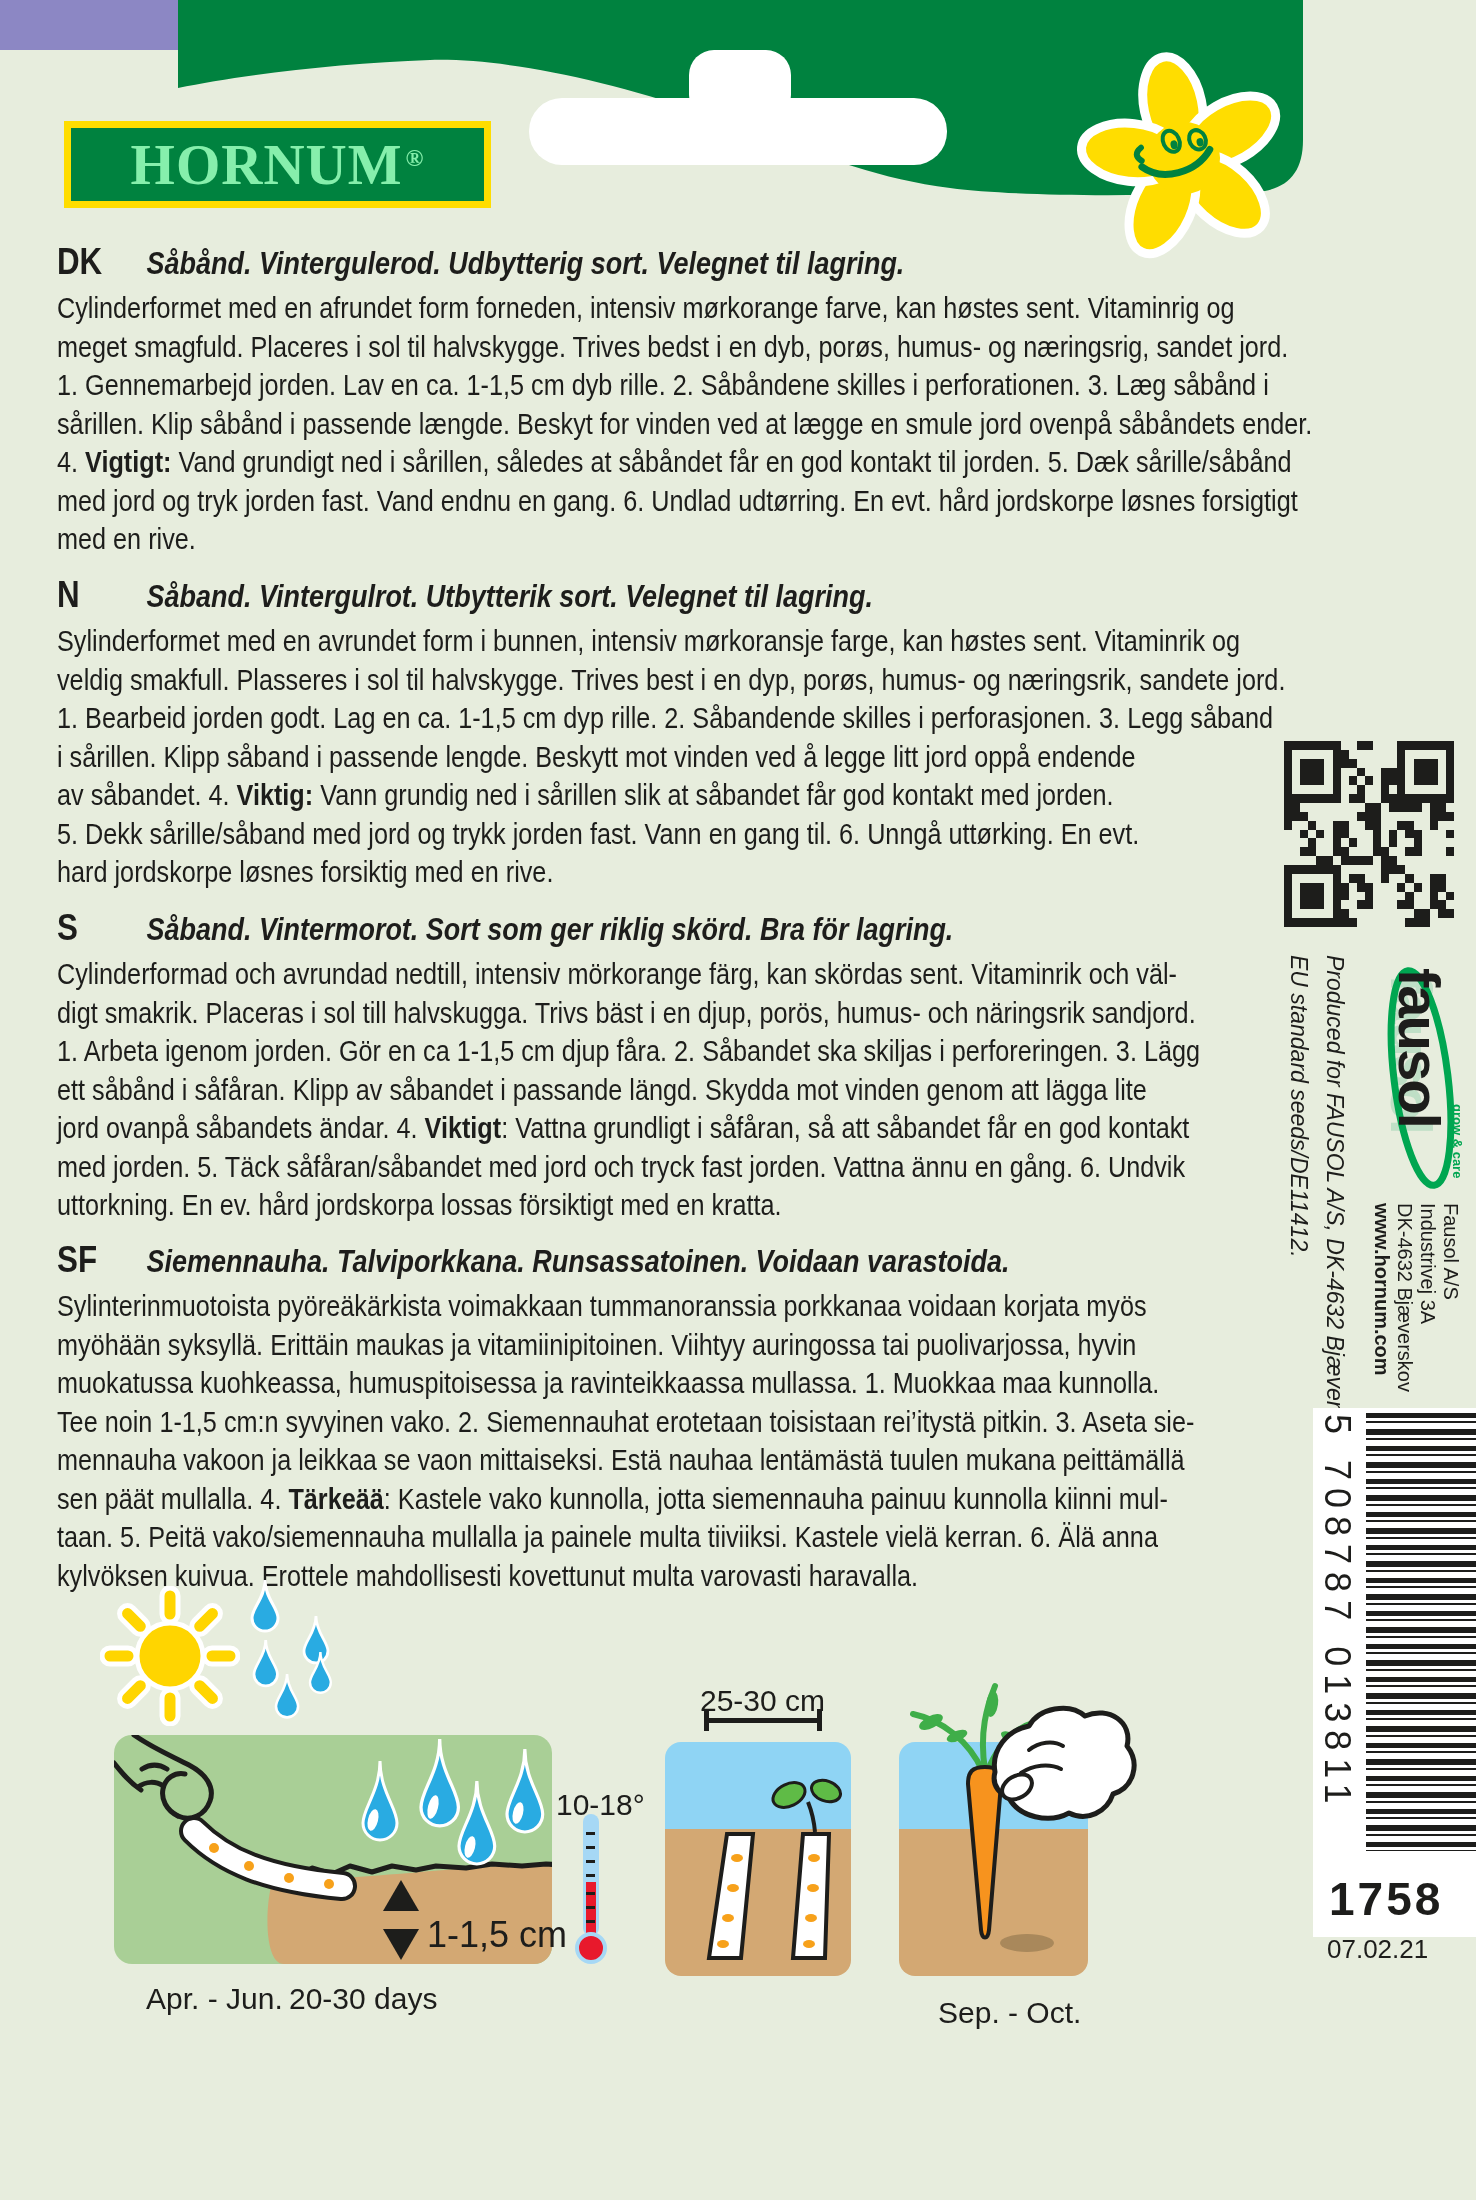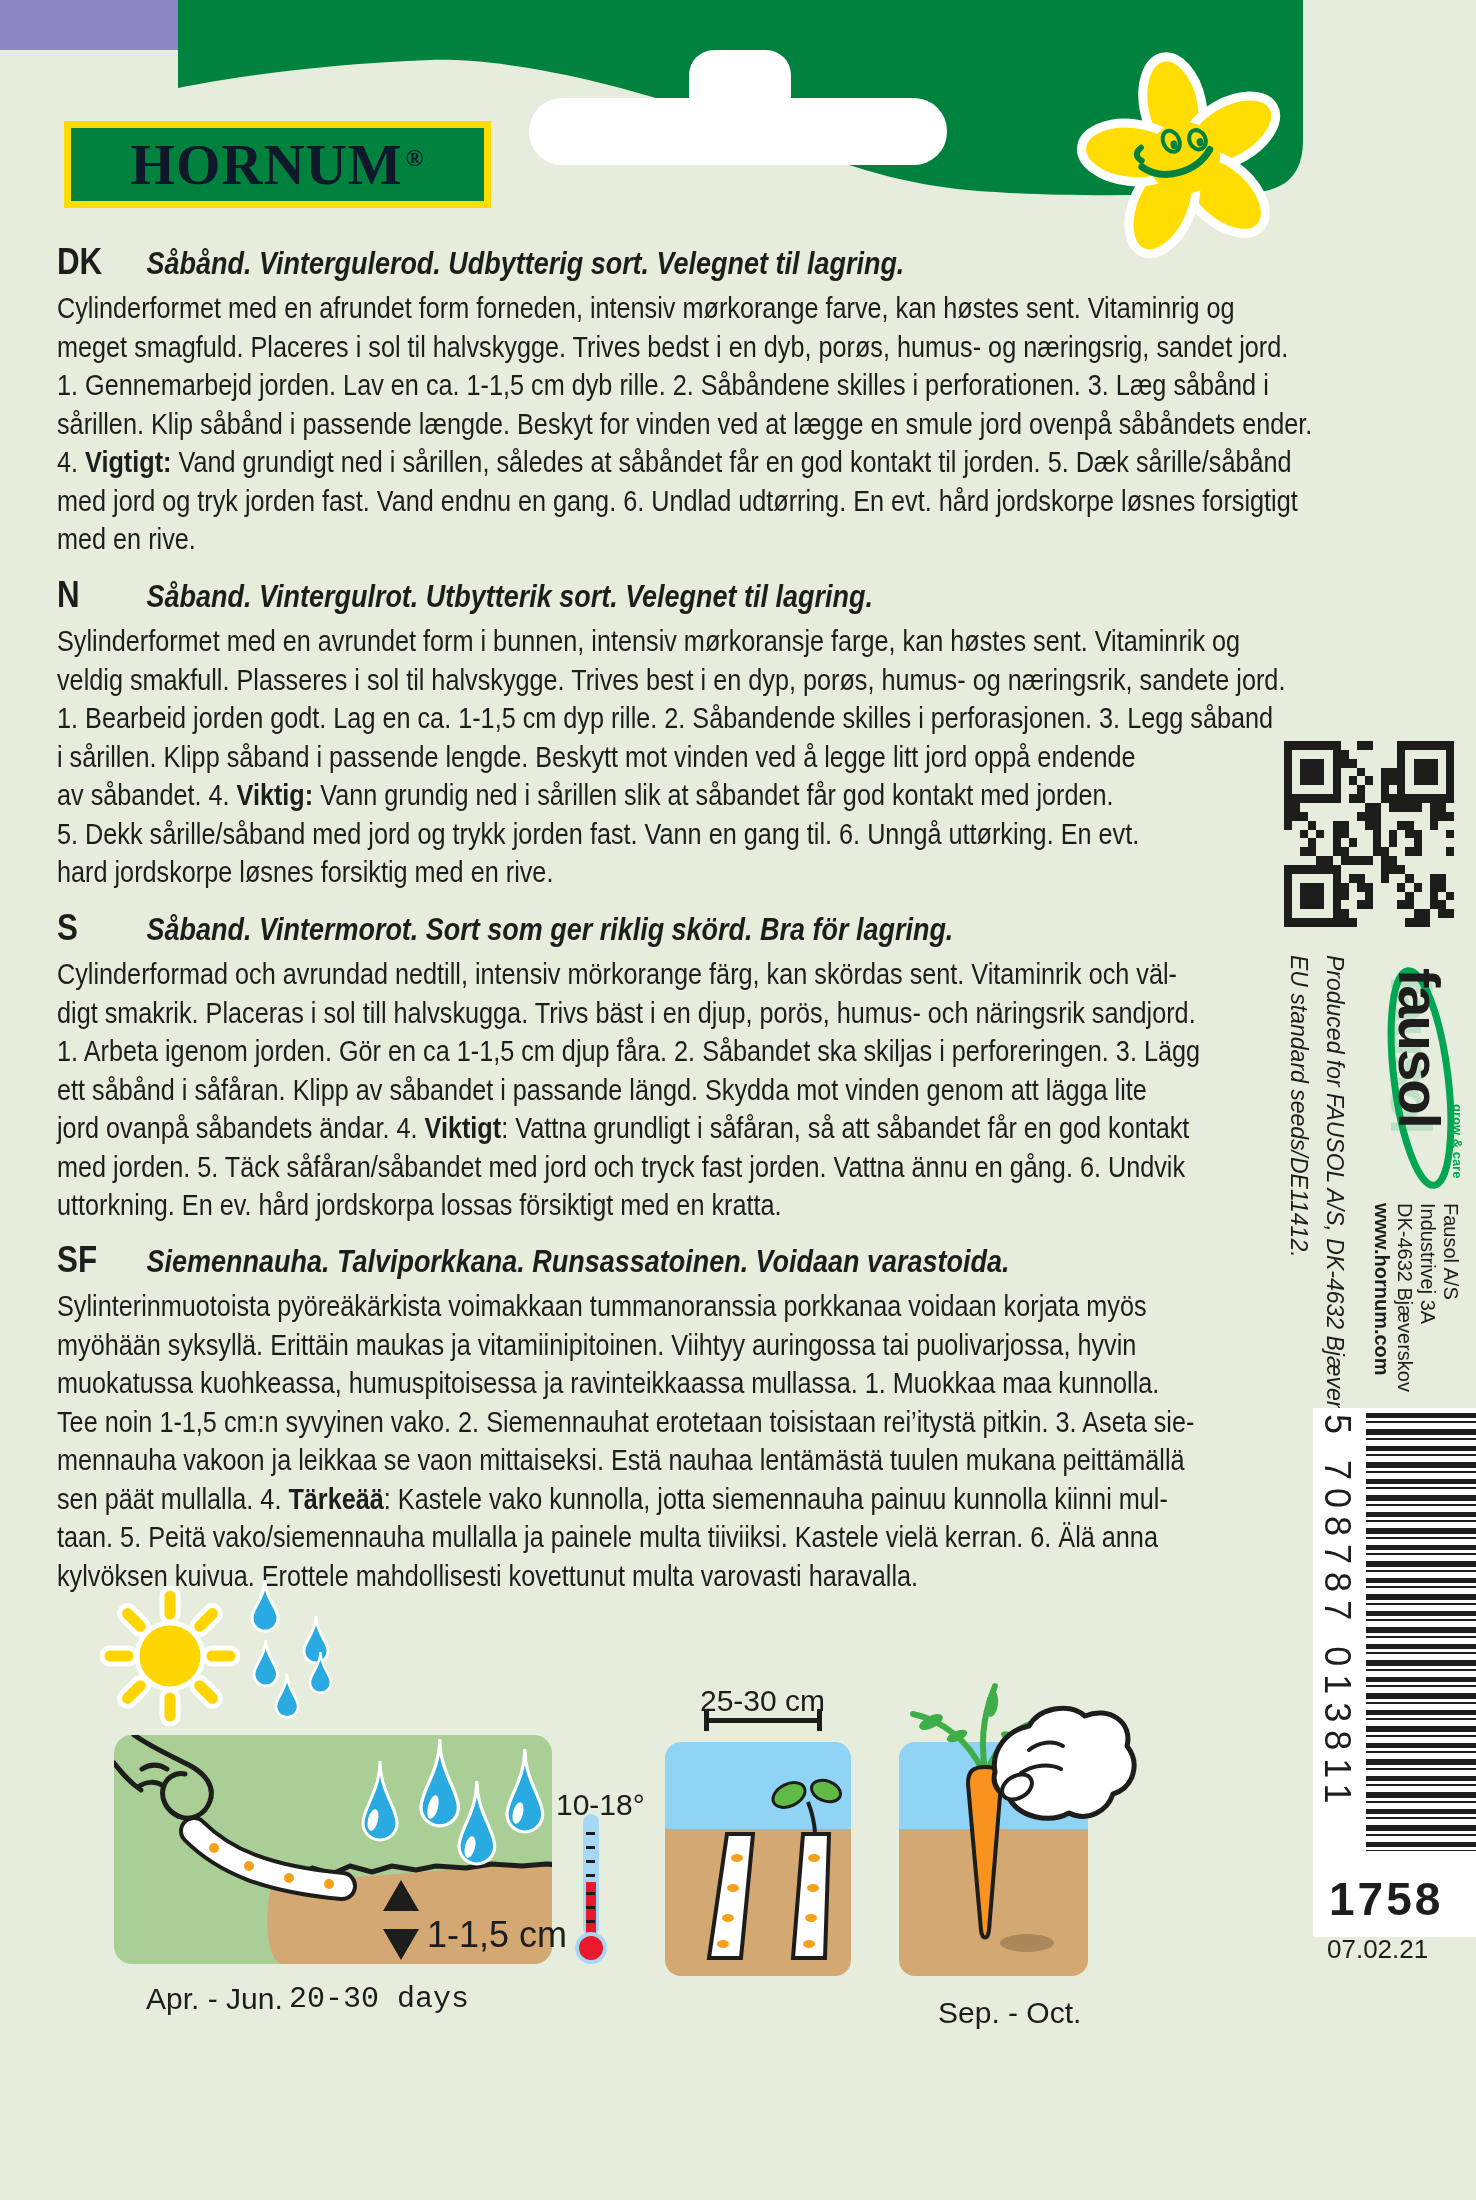--- a/index.html
+++ b/index.html
@@ -4,21 +4,21 @@
 <style>
   html,body{margin:0;padding:0;background:#cfcfcf;}
   .page{position:relative;width:1476px;height:2200px;background:#E7EDDD;overflow:hidden;
         font-family:"Liberation Sans",sans-serif;color:#1d1d1b;}
   .abs{position:absolute;}
   
   .hdr-svg{left:0;top:0;}
   .brand-box{left:64px;top:121px;width:427px;height:87px;background:#FFDD00;
              display:flex;align-items:center;justify-content:center;}
   .brand-inner{width:413px;height:73px;background:#00823F;display:flex;align-items:center;justify-content:center;}
-  .brand-word{font-family:"Liberation Serif",serif;font-weight:bold;font-size:57px;color:#0f172a;letter-spacing:1px;line-height:1;}
+  .brand-word{font-family:"Liberation Serif",serif;font-weight:bold;font-size:57px;color:#86efac;letter-spacing:1px;line-height:1;}
   .brand-reg{font-size:24px;vertical-align:18px;margin-left:3px;}
   
   .sec{left:57px;width:1610px;transform:scaleX(0.87);transform-origin:left top;}
   .sec-head{white-space:nowrap;}
   .sec-code{display:inline-block;width:103px;font-size:36px;font-weight:bold;}
   .sec-title{font-size:31px;font-weight:bold;font-style:italic;}
   .sec-body{margin-top:6px;font-size:29px;line-height:38.5px;white-space:pre-wrap;}
   .sec-body b{font-weight:bold;}
   
   .rot{transform:rotate(90deg);transform-origin:top left;}
@@ -416,16 +416,16 @@
     </g>
   </svg>
 
   <div class="abs lbl" style="left:556px;top:1772px;">10-18°</div>
   <div class="abs lbl" style="left:427px;top:1898px;font-size:36px;">1-1,5 cm</div>
   <div class="abs lbl" style="left:700px;top:1668px;">25-30 cm</div>
   <div class="abs bracket-h"></div>
   <div class="abs bracket-l"></div>
   <div class="abs bracket-r"></div>
   <div class="abs lbl" style="left:146px;top:1966px;">Apr. - Jun.</div>
-  <div class="abs lbl" style="left:289px;top:1966px;font-family:Liberation Mono, monospace;">20-30 days</div>
+  <div class="abs lbl" style="left:289px;top:1966px;">20-30 days</div>
   <div class="abs lbl" style="left:938px;top:1980px;">Sep. - Oct.</div>
 
 </div>
 
 </body></html>

